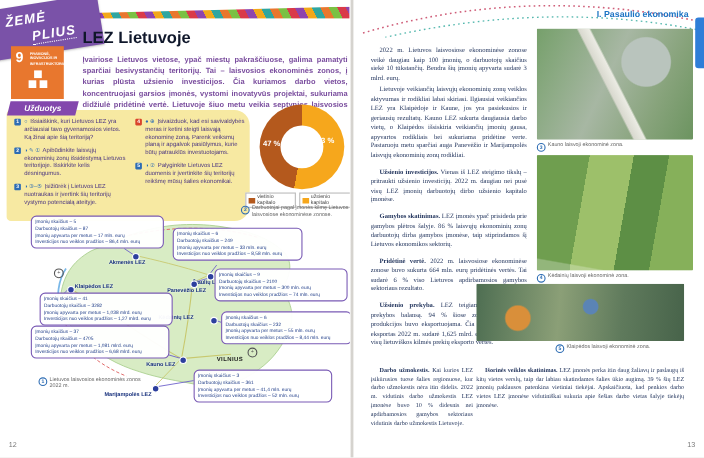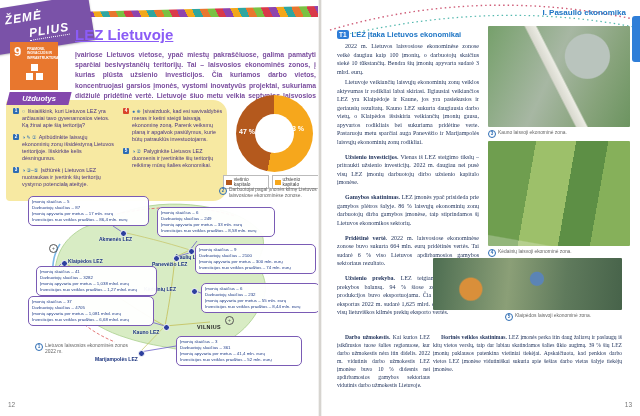--- a/index.html
+++ b/index.html
@@ -13,21 +13,21 @@
   .tri-strip{position:absolute;left:72px;top:6px;width:246px;height:11px;
     background:repeating-linear-gradient(65deg,#7bc143 0 7px,#d93a4a 7px 14px,#8e44ad 14px 21px,#f2a71b 21px 28px,#2fa6a0 28px 35px,#e8772e 35px 42px);
     clip-path:polygon(0 55%,100% 0,100% 100%,0 100%);}
   .ribbon{position:absolute;left:-10px;top:2px;width:102px;height:46px;background:#7a52a8;transform:rotate(-9deg);color:#fff;font-style:italic;font-weight:bold;box-shadow:0 1px 2px rgba(0,0,0,.25);}
   .ribbon .l1{position:absolute;left:16px;top:6px;font-size:12px;letter-spacing:1px;}
   .ribbon .l2{position:absolute;left:38px;top:22px;font-size:12px;letter-spacing:1px;border-bottom:1px dotted #fff;}
   .sdg{position:absolute;left:10px;top:42px;width:48px;height:48px;background:#e8772e;color:#fff;}
   .sdg .n{position:absolute;left:4px;top:2px;font-size:13px;font-weight:bold;}
   .sdg .t{position:absolute;left:17px;top:5px;width:30px;font-size:3.4px;font-weight:bold;line-height:1.25;}
   .sdg .cubes{position:absolute;left:21px;top:22px;width:7px;height:7px;background:#fff;box-shadow:-5px 9px 0 #fff,5px 9px 0 #fff;}
-  h1.title{position:absolute;left:75px;top:26px;margin:0;font-size:15px;color:#8b5cf6;text-decoration:underline;}
+  h1.title{position:absolute;left:75px;top:26px;margin:0;font-size:15px;color:#0f172a;}
   .intro{position:absolute;left:75px;top:50px;width:241px;font-size:6.8px;line-height:1.5;color:#7a4d9e;font-weight:bold;text-align:justify;}
 
   
   .tasks-tab{position:absolute;left:8px;top:92px;width:62px;height:13px;background:#8347ad;transform:skewX(-14deg);z-index:2;}
   .tasks-tab span{display:block;transform:skewX(14deg);color:#fff;font-style:italic;font-weight:bold;font-size:7.5px;text-align:center;line-height:13px;}
   .tasks-box{position:absolute;left:6px;top:100px;width:221px;height:101px;background:#f7e9a2;border-radius:4px 14px 14px 4px;}
   .tasks-col{position:absolute;top:8px;display:flex;flex-direction:column;gap:5px;}
   .tasks-col.c1{left:7px;width:103px;}
   .tasks-col.c2{left:117px;width:100px;}
   .task{position:relative;padding-left:9px;font-size:5.4px;line-height:1.3;color:#4a3580;}
@@ -268,24 +268,20 @@
 </div>
 
 <div class="page" id="pageR">
   <svg class="deco-arcs" width="320" height="34" viewBox="0 0 320 34">
     <path d="M10,30 Q160,-14 318,20" fill="none" stroke="#cf5e79" stroke-width="1.4" stroke-dasharray="1.5,3"></path>
     <path d="M30,34 Q180,0 319,28" fill="none" stroke="#54b8ae" stroke-width="1.2" stroke-dasharray="1.5,3"></path>
   </svg>
   <div class="chapter">I. Pasaulio ekonomika</div>
   <div class="side-tab"></div>
 
-  <div class="rp-head">
-    <span class="t1-badge">T1</span>
-    <span class="rp-title">LEZ įtaka Lietuvos ekonomikai</span>
-  </div>
 
   <div class="col1">
     <p>2022 m. Lietuvos laisvosiose ekonominėse zonose veikė daugiau kaip 100 įmonių, o darbuotojų skaičius siekė 10 tūkstančių. Bendra šių įmonių apyvarta sudarė 3 mlrd. eurų.</p>
     <p>Lietuvoje veikiančių laisvųjų ekonominių zonų veiklos aktyvumas ir rodikliai labai skiriasi. Ilgiausiai veikiančios LEZ yra Klaipėdoje ir Kaune, jos yra pasiekusios ir geriausių rezultatų. Kauno LEZ sukurta daugiausia darbo vietų, o Klaipėdos išsiskiria veikiančių įmonių gausa, apyvartos rodikliais bei sukuriama pridėtine verte. Pastaruoju metu sparčiai auga Panevėžio ir Marijampolės laisvųjų ekonominių zonų rodikliai.</p>
     <div class="section">
       <span class="lead">Užsienio investicijos.</span>
       <span>Vienas iš LEZ steigimo tikslų – pritraukti užsienio investicijų. 2022 m. daugiau nei pusė visų LEZ įmonių darbuotojų dirbo užsienio kapitalo įmonėse.</span>
     </div>
     <div class="section">
       <span class="lead">Gamybos skatinimas.</span>

